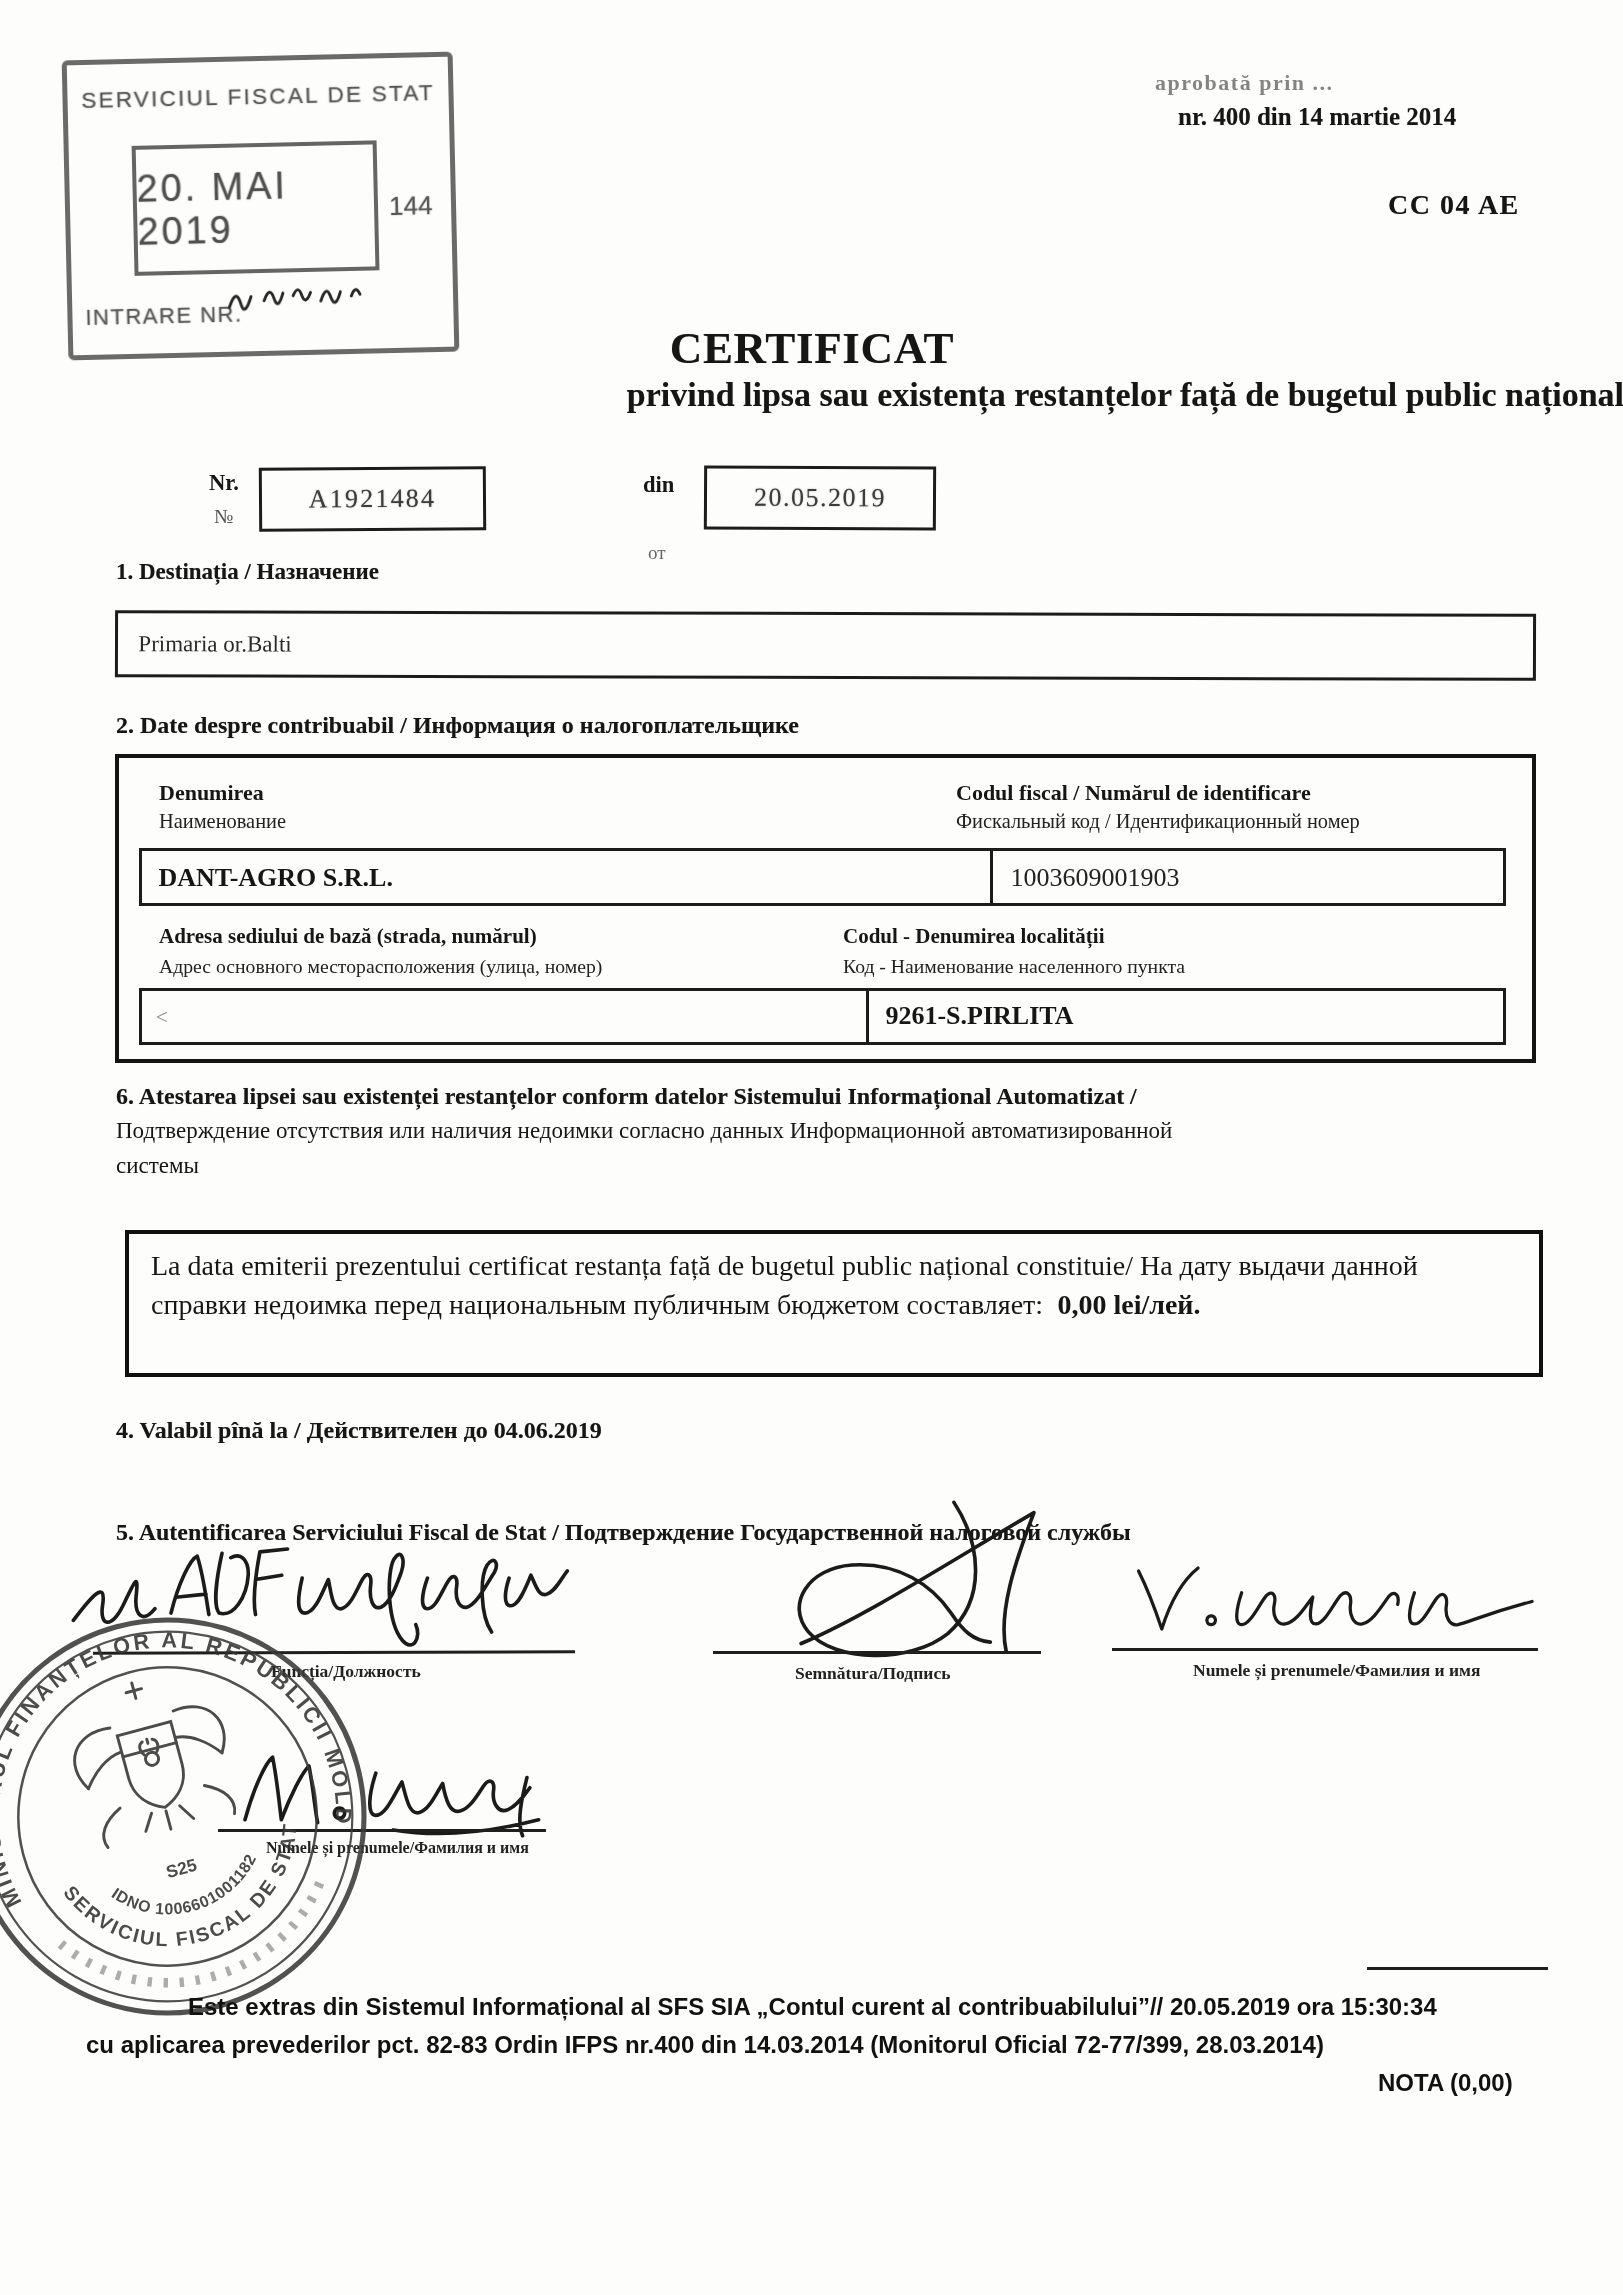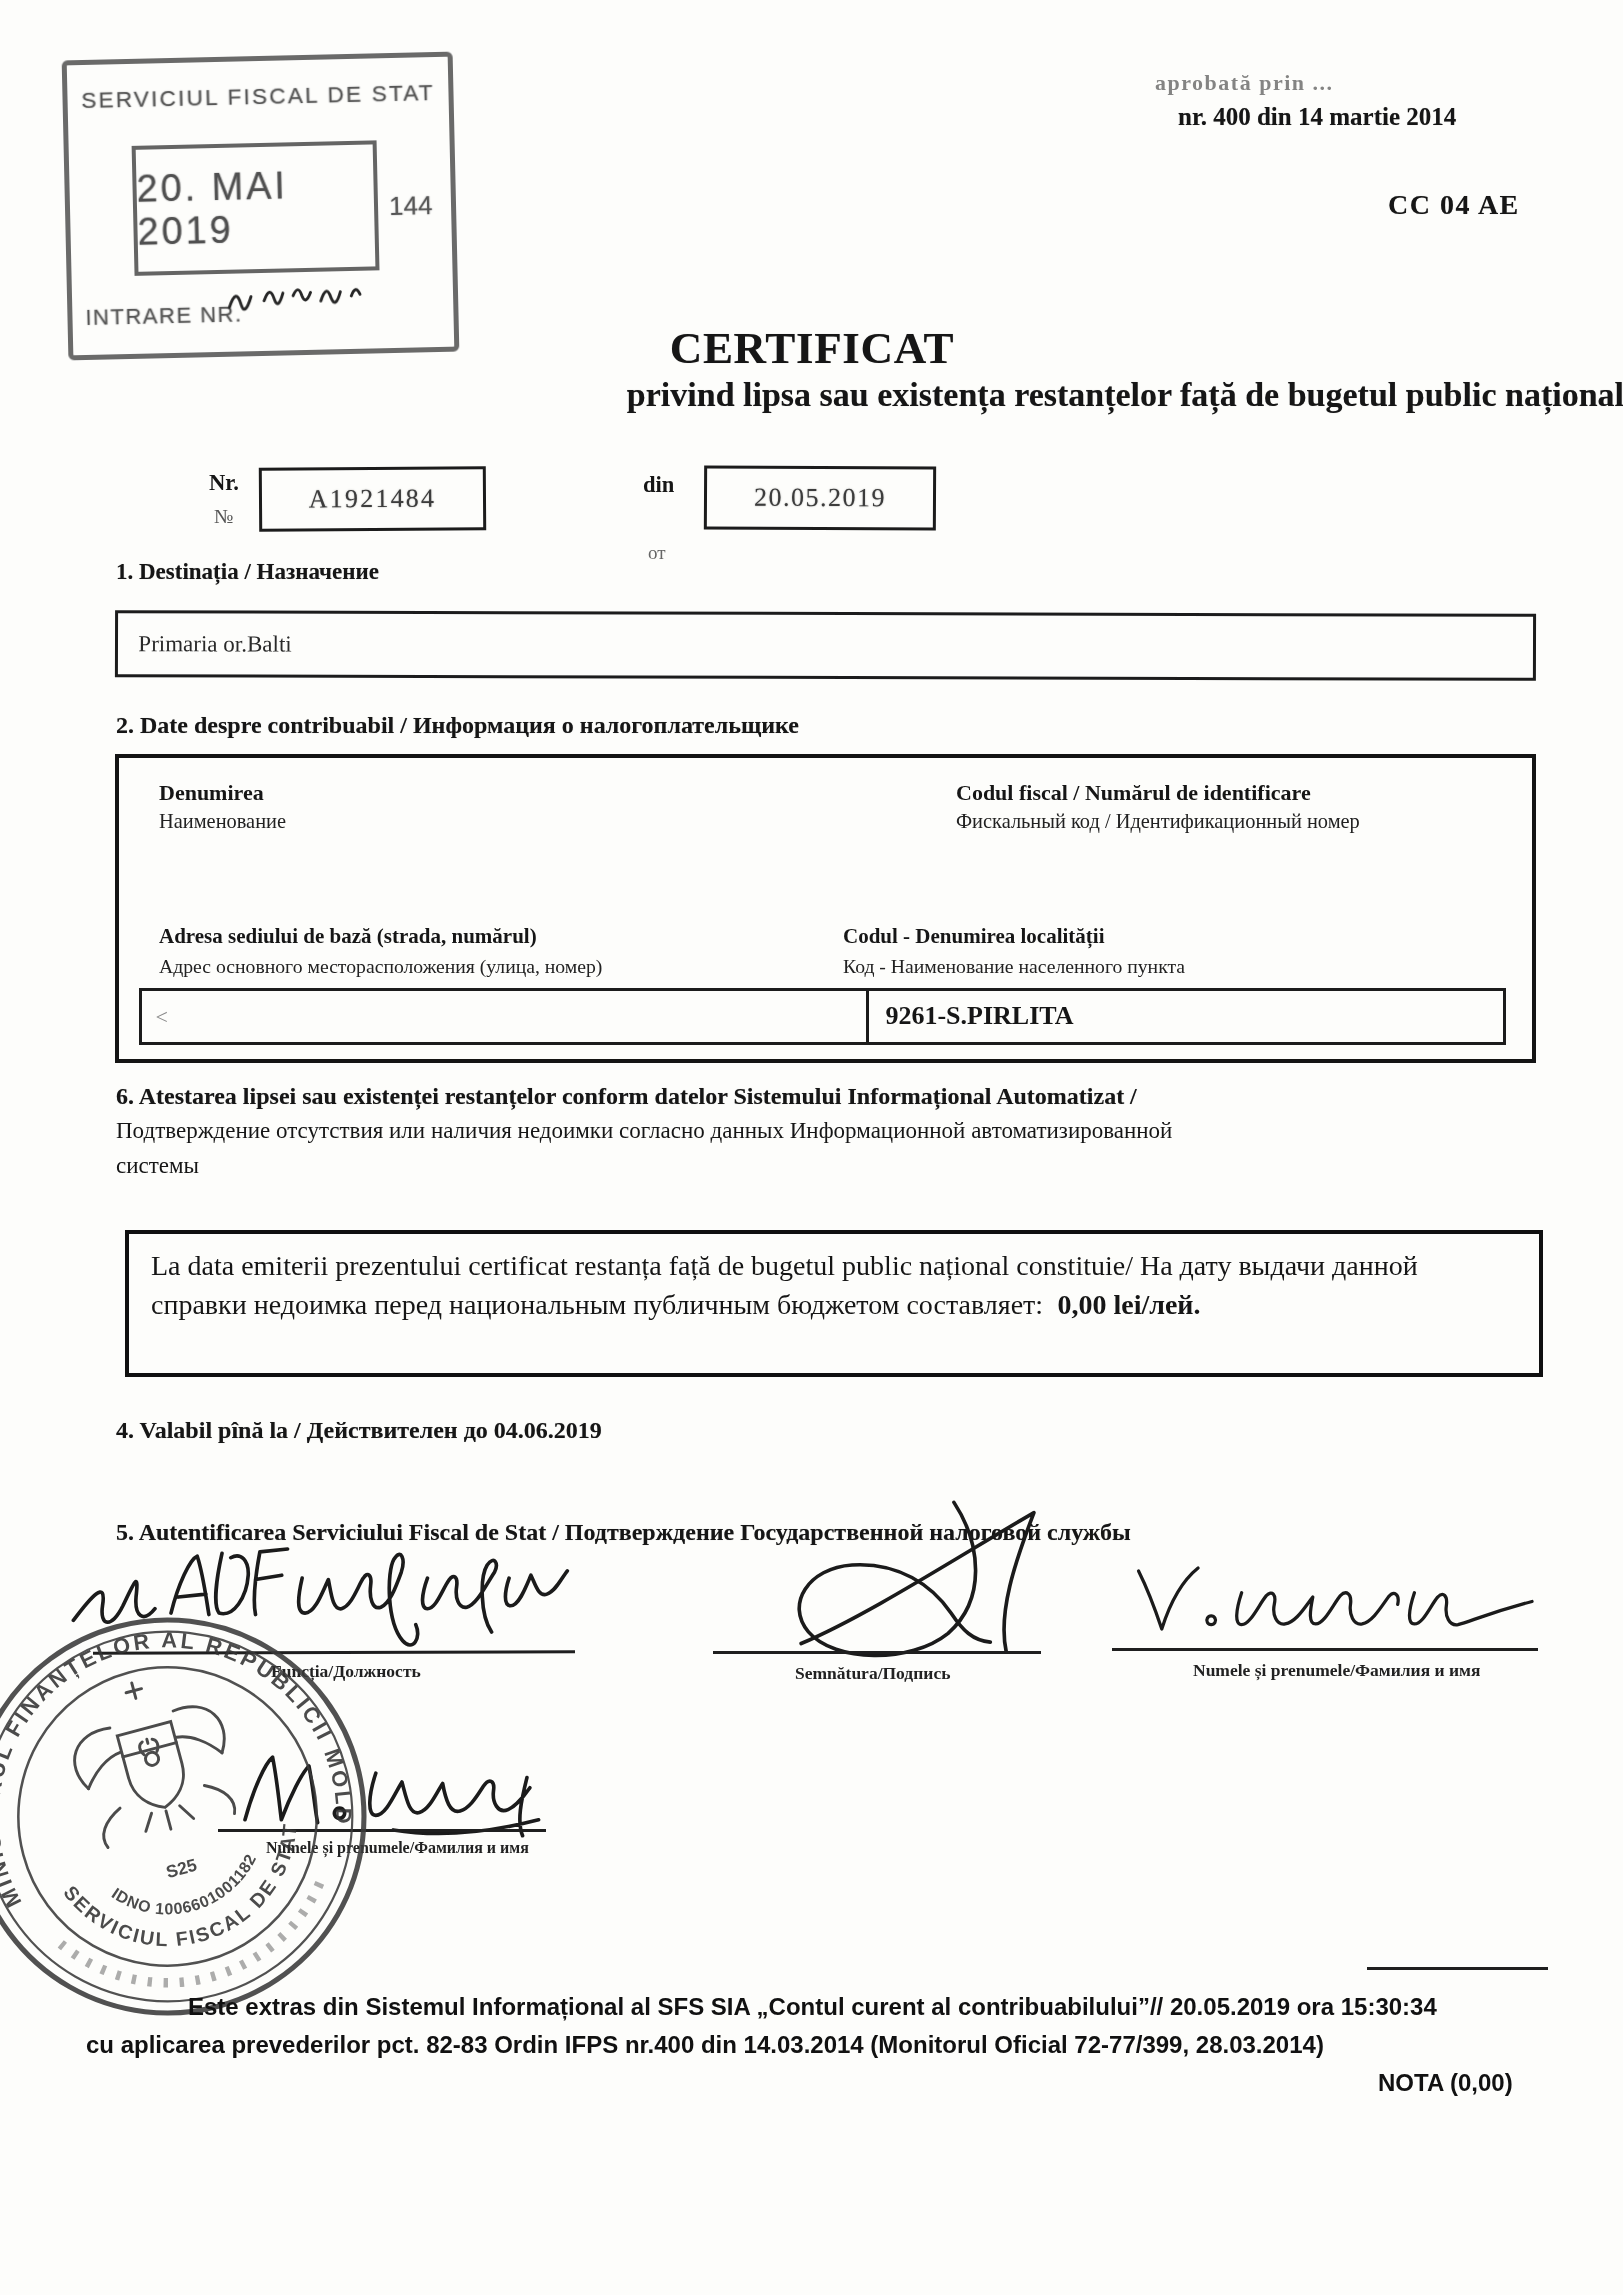--- a/index.html
+++ b/index.html
@@ -94,20 +94,25 @@
   <span style="font-size:23px;padding-left:20.4px;color:#2a2a2a;">Primaria or.Balti</span>
 </div>
 
 <div class="abs b ink" style="left:116px;top:712px;font-size:24px;">2. Date despre contribuabil / Информация о налогоплательщике</div>
 <div id="s2-outer" class="abs">
   <div class="abs b" style="left:40px;top:22px;font-size:22px;">Denumirea</div>
   <div class="abs" style="left:40px;top:52px;font-size:20.4px;color:#222;">Наименование</div>
   <div class="abs b" style="left:837px;top:22px;font-size:22px;">Codul fiscal / Numărul de identificare</div>
   <div class="abs" style="left:837px;top:52px;font-size:20.4px;color:#222;">Фискальный код / Идентификационный номер</div>
 
+  <div class="abs fieldbox" style="left:20.4px;top:90px;width:1367px;height:58px;">
+    <div class="cellsplit" style="left:848px;"></div>
+    <div class="abs b" style="left:16px;top:11.6px;font-size:26px;">DANT-AGRO S.R.L.</div>
+    <div class="abs" style="left:868px;top:11.6px;font-size:26px;color:#222;">1003609001903</div>
+  </div>
 
   <div class="abs b" style="left:40px;top:166px;font-size:21px;">Adresa sediului de bază (strada, numărul)</div>
   <div class="abs" style="left:40px;top:197px;font-size:19.7px;color:#222;">Адрес основного месторасположения  (улица, номер)</div>
   <div class="abs b" style="left:724px;top:166px;font-size:21px;">Codul - Denumirea localității</div>
   <div class="abs" style="left:724px;top:197px;font-size:19.7px;color:#222;">Код - Наименование населенного пункта</div>
 
   <div class="abs fieldbox" style="left:20.4px;top:230px;width:1367px;height:57px;">
     <div class="cellsplit" style="left:724px;"></div>
     <div class="abs" style="left:13px;top:13px;font-size:22px;color:#8a8a8a;">&lt;</div>
     <div class="abs b" style="left:743px;top:10.2px;font-size:26px;">9261-S.PIRLITA</div>

